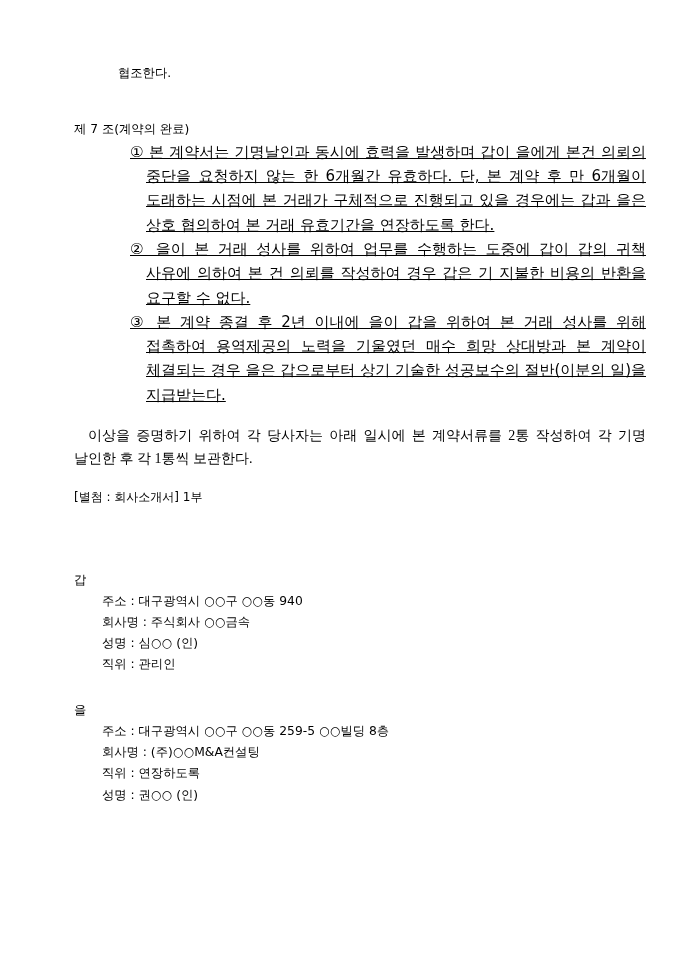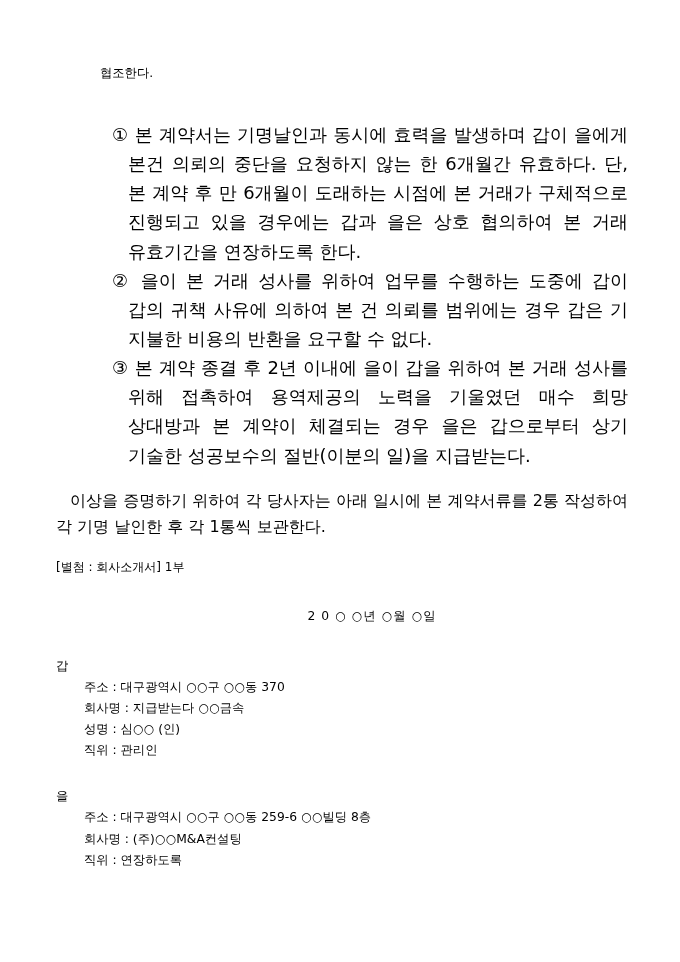--- a/index.html
+++ b/index.html
@@ -17,51 +17,53 @@
   }
   .page {
     position: relative;
     width: 680px;
     height: 962px;
     padding: 0;
     box-sizing: border-box;
   }
   .doc-body {
     position: absolute;
-    left: 56px;
+    left: 74px;
     top: 64px;
     width: 572px;
   }
   .para {
     font-size: 12.3px;
     line-height: 1.62;
     margin: 0 0 0 0;
     text-align: justify;
     text-justify: inter-ideograph;
     word-break: keep-all;
   }
   .indent-1 { text-indent: 0; padding-left: 44px; }
   .sub-item {
-    font-size: 18px;
+    font-size: 15px;
     line-height: 1.62;
     padding-left: 72px;
     text-indent: -16px;
     text-align: justify;
     text-justify: inter-ideograph;
     word-break: keep-all;
+    text-decoration: underline;
   }
   .gap-lg { height: 18px; }
   .gap-md { height: 13px; }
   .gap-sm { height: 7px; }
   .closing {
-    font-size: 16px;
+    font-size: 14px;
     line-height: 1.62;
     text-align: justify;
     text-indent: 14px;
     word-break: keep-all;
+    font-family: Liberation Serif, serif;
   }
   .attach {
     font-size: 12px;
     line-height: 1.62;
   }
   .date-line {
     font-size: 12.3px;
     text-align: center;
     letter-spacing: 0.3px;
     padding-left: 60px;
@@ -83,53 +85,54 @@
 <div class="page">
   <div class="doc-body">
 
     <div class="para indent-1">협조한다.</div>
 
     <div class="gap-lg"></div>
 
 
     <div class="gap-lg"></div>
 
+    <div class="para">제 7 조(계약의 완료)</div>
 
     <div class="sub-item">① 본 계약서는 기명날인과 동시에 효력을 발생하며 갑이 을에게 본건 의뢰의 중단을 요청하지 않는 한 6개월간 유효하다. 단, 본 계약 후 만 6개월이 도래하는 시점에 본 거래가 구체적으로 진행되고 있을 경우에는 갑과 을은 상호 협의하여 본 거래 유효기간을 연장하도록 한다.</div>
-    <div class="sub-item">② 을이 본 거래 성사를 위하여 업무를 수행하는 도중에 갑이 갑의 귀책 사유에 의하여 본 건 의뢰를 범위에는 경우 갑은 기 지불한 비용의 반환을 요구할 수 없다.</div>
+    <div class="sub-item">② 을이 본 거래 성사를 위하여 업무를 수행하는 도중에 갑이 갑의 귀책 사유에 의하여 본 건 의뢰를 작성하여 경우 갑은 기 지불한 비용의 반환을 요구할 수 없다.</div>
     <div class="sub-item">③ 본 계약 종결 후 2년 이내에 을이 갑을 위하여 본 거래 성사를 위해 접촉하여 용역제공의 노력을 기울였던 매수 희망 상대방과 본 계약이 체결되는 경우 을은 갑으로부터 상기 기술한 성공보수의 절반(이분의 일)을 지급받는다.</div>
 
     <div class="gap-lg"></div>
 
     <div class="closing">이상을 증명하기 위하여 각 당사자는 아래 일시에 본 계약서류를 2통 작성하여 각 기명 날인한 후 각 1통씩 보관한다.</div>
 
     <div class="gap-lg"></div>
 
     <div class="attach">[별첨 : 회사소개서] 1부</div>
 
     <div class="gap-lg"></div>
     <div class="gap-md"></div>
 
-    <div class="date-line sp-wide">2 0 ○ ○년    ○월    ○일</div>
 
     <div class="gap-lg"></div>
     <div class="gap-md"></div>
 
     <div>
       <div class="party-label">갑</div>
-      <div class="party-field">주소 : 대구광역시  ○○구  ○○동 370</div>
-      <div class="party-field">회사명 : 지급받는다 ○○금속</div>
+      <div class="party-field">주소 : 대구광역시  ○○구  ○○동 940</div>
+      <div class="party-field">회사명 : 주식회사 ○○금속</div>
       <div class="party-field">성명 : 심○○    (인)</div>
       <div class="party-field">직위 : 관리인</div>
     </div>
 
     <div class="gap-lg"></div>
     <div class="gap-sm"></div>
 
     <div>
       <div class="party-label">을</div>
-      <div class="party-field">주소 : 대구광역시  ○○구  ○○동 259-6  ○○빌딩 8층</div>
+      <div class="party-field">주소 : 대구광역시  ○○구  ○○동 259-5  ○○빌딩 8층</div>
       <div class="party-field">회사명 : (주)○○M&amp;A컨설팅</div>
       <div class="party-field">직위 : 연장하도록</div>
+      <div class="party-field">성명 : 권○○    (인)</div>
     </div>
 
   </div>
 </div>
 
 </body></html>

